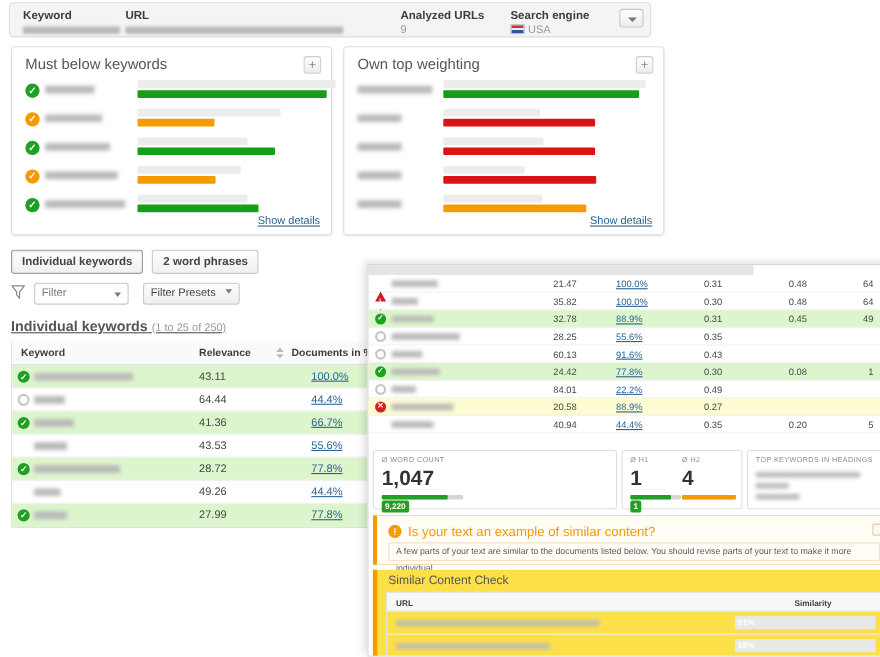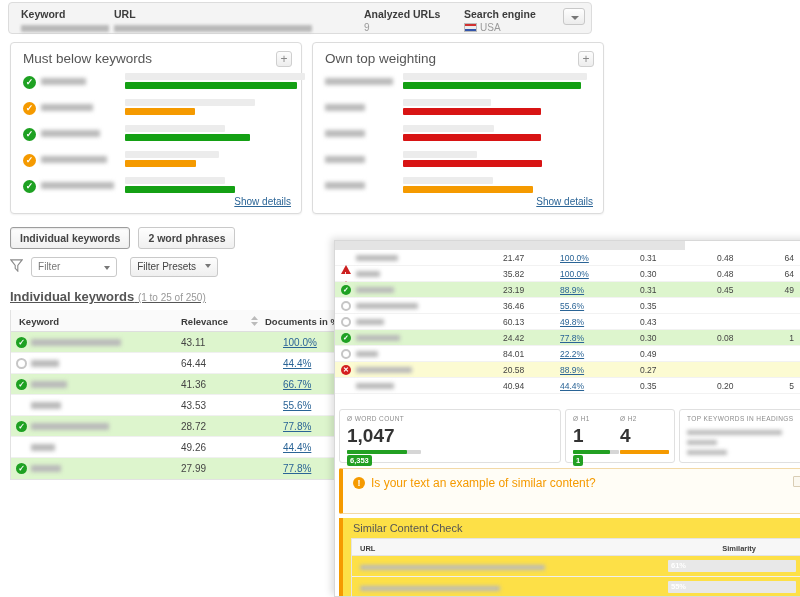--- a/index.html
+++ b/index.html
@@ -416,40 +416,40 @@
         <span class="kw blur"><span class="redact" style="width:24px;height:6px"></span></span>
         <span class="c1">35.82</span>
         <span class="c2">100.0%</span>
         <span class="c3">0.30</span>
         <span class="c4">0.48</span>
         <span class="c5">64</span>
       </div>
       <div class="rtrow hl-green">
         <span class="ic circ green">✓</span>
         <span class="kw blur"><span class="redact" style="width:38px;height:6px"></span></span>
-        <span class="c1">23.19</span>
+        <span class="c1">32.78</span>
         <span class="c2">88.9%</span>
         <span class="c3">0.31</span>
         <span class="c4">0.45</span>
         <span class="c5">49</span>
       </div>
       <div class="rtrow">
         <span class="ic circ grey"></span>
         <span class="kw blur"><span class="redact" style="width:62px;height:6px"></span></span>
-        <span class="c1">36.46</span>
+        <span class="c1">28.25</span>
         <span class="c2">55.6%</span>
         <span class="c3">0.35</span>
         <span class="c4"></span>
         <span class="c5"></span>
       </div>
       <div class="rtrow">
         <span class="ic circ grey"></span>
         <span class="kw blur"><span class="redact" style="width:28px;height:6px"></span></span>
         <span class="c1">60.13</span>
-        <span class="c2">49.8%</span>
+        <span class="c2">91.6%</span>
         <span class="c3">0.43</span>
         <span class="c4"></span>
         <span class="c5"></span>
       </div>
       <div class="rtrow hl-green">
         <span class="ic circ green">✓</span>
         <span class="kw blur"><span class="redact" style="width:44px;height:6px"></span></span>
         <span class="c1">24.42</span>
         <span class="c2">77.8%</span>
         <span class="c3">0.30</span>
@@ -484,21 +484,21 @@
       </div>
     </div>
 
 
   <div id="statrow">
     <div class="statbox" id="sb-word">
       <span class="stat-cap">Ø WORD COUNT</span>
       <span class="stat-num" style="left:7px">1,047</span>
       <span class="stat-bar-bg" style="left:7px; top:40px; width:74px;"></span>
       <span class="stat-bar-fg" style="left:7px; top:40px; width:60px; background:#22a022;"></span>
-      <span class="stat-chip chip-green" style="left:7px; top:45px;">6,353</span>
+      <span class="stat-chip chip-green" style="left:7px; top:45px;">9,220</span>
     </div>
 
     <div class="statbox" id="sb-h">
       <span class="stat-cap" style="left:7px">Ø H1</span>
       <span class="stat-num" style="left:7px">1</span>
       <span class="stat-bar-bg" style="left:7px; top:40px; width:46px;"></span>
       <span class="stat-bar-fg" style="left:7px; top:40px; width:37px; background:#22a022;"></span>
       <span class="stat-chip chip-green" style="left:7px; top:45px;">1</span>
 
       <span class="stat-cap" style="left:54px">Ø H2</span>
@@ -516,20 +516,21 @@
           <div class="tkrow" style="top: 38px;"><span class="blur"><span class="redact" style="width:40px;height:5px"></span></span></div>
         </div>
     </div>
 
   </div>
 
   <div id="warn">
     <span id="warn-icon">!</span>
     <span id="warn-title">Is your text an example of similar content?</span>
     <span id="warn-close"></span>
+    <div id="warn-body">A few parts of your text are similar to the documents listed below. You should revise parts of your text to make it more individual.</div>
   </div>
 
   <div id="simwrap">
     <span id="sim-title">Similar Content Check</span>
     <div id="simtable">
       <div id="sim-head">
         <span class="h" style="left:8px">URL</span>
         <span class="h" style="right:48px">Similarity</span>
       </div>
       <div id="sim-body">

